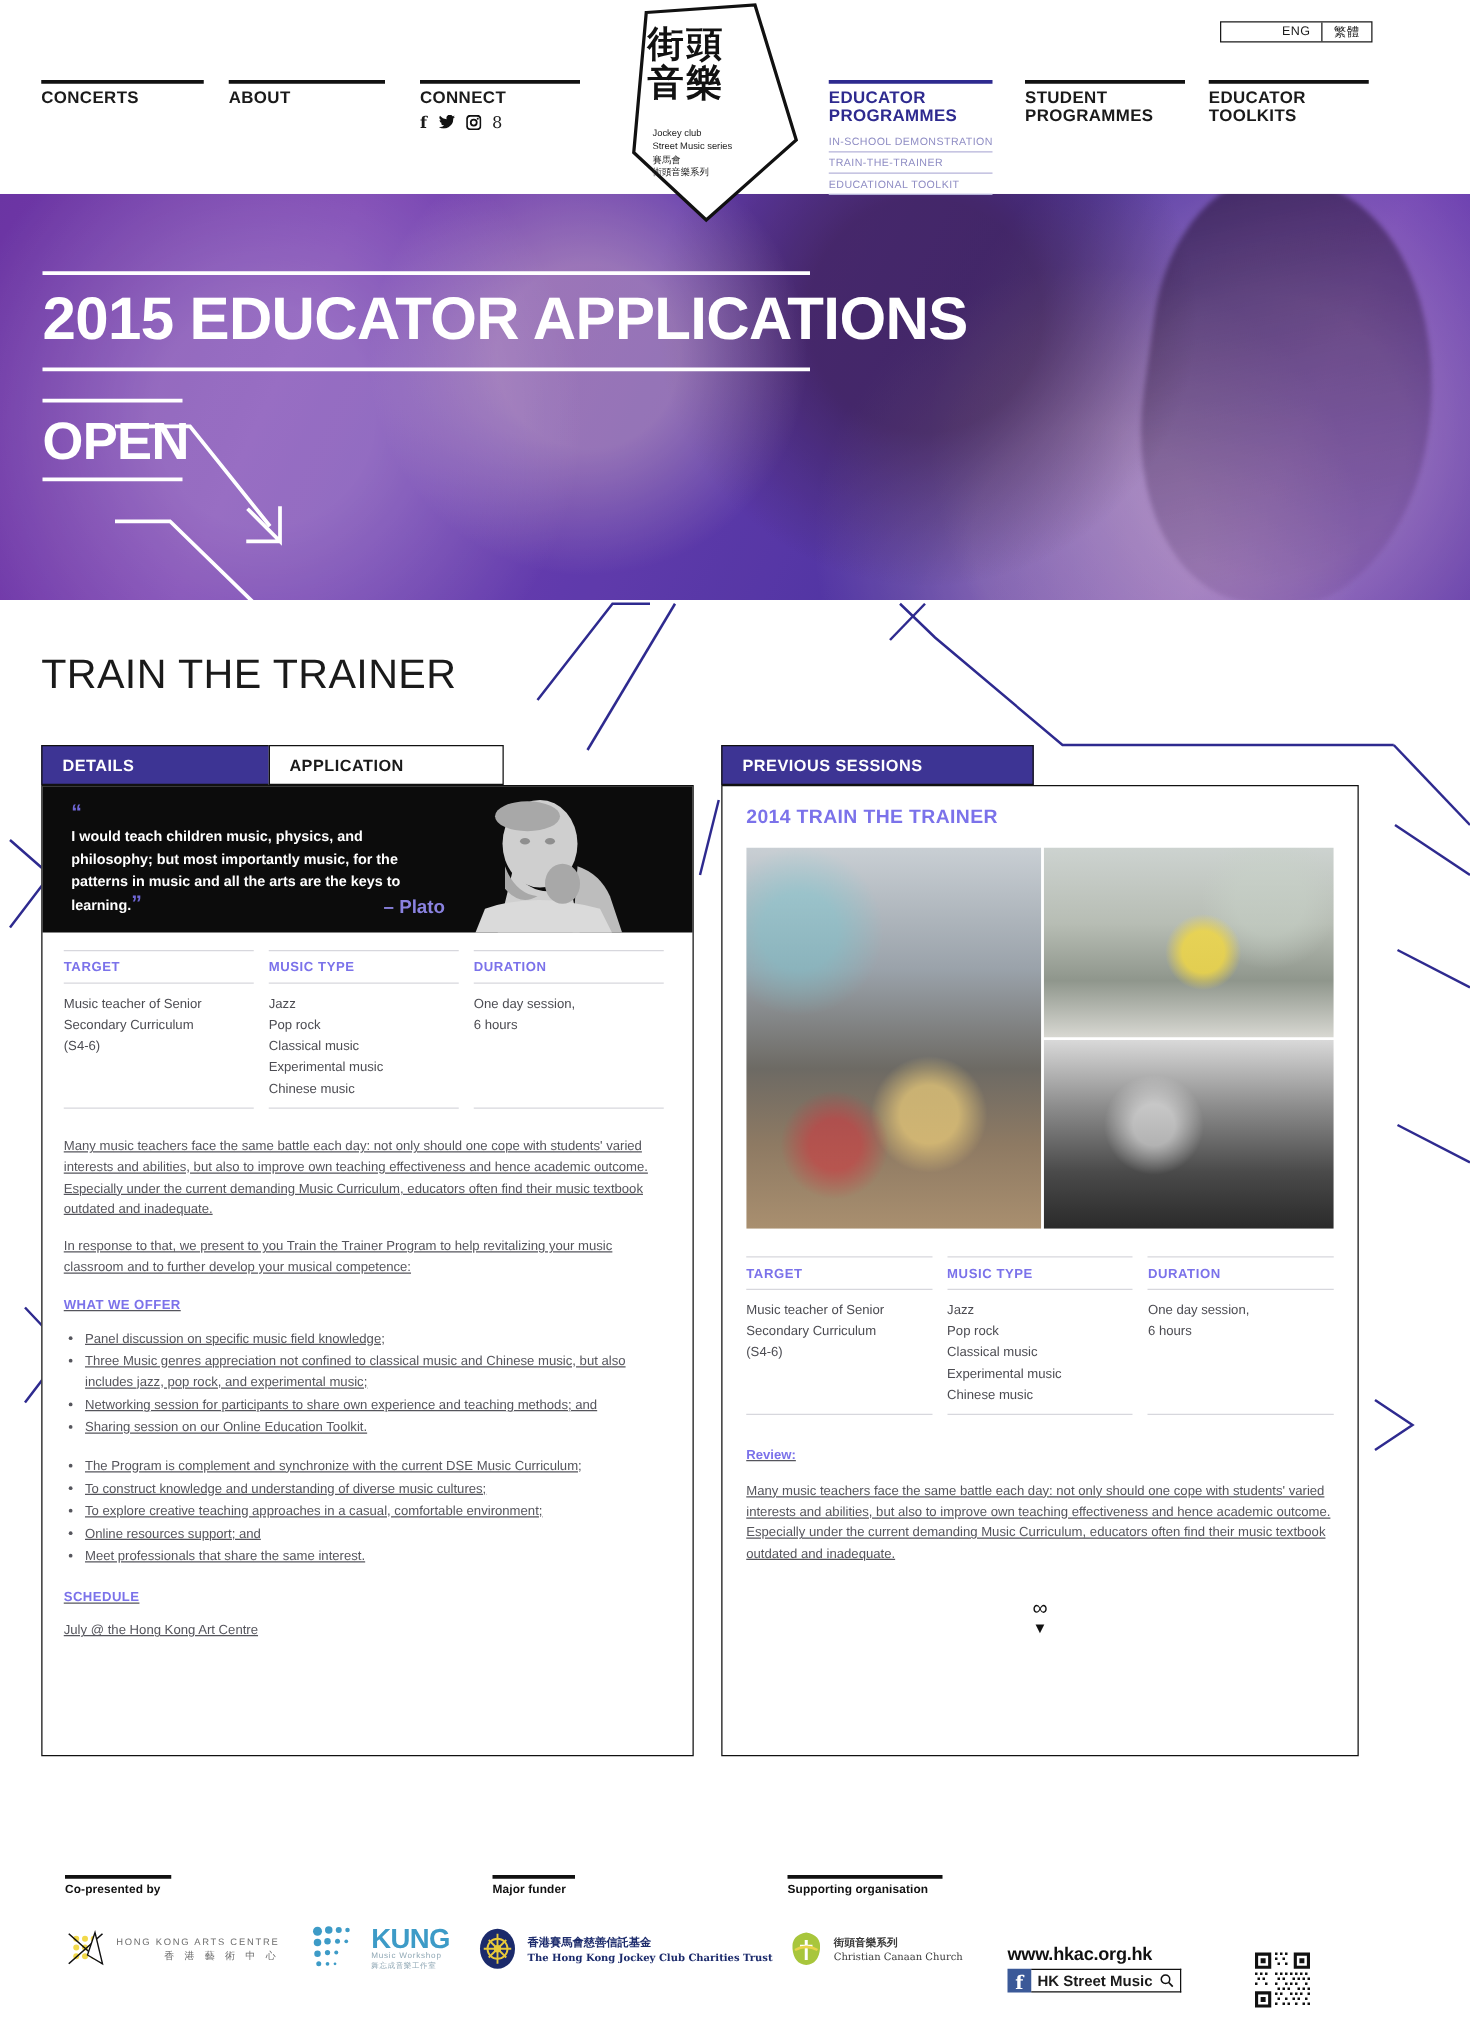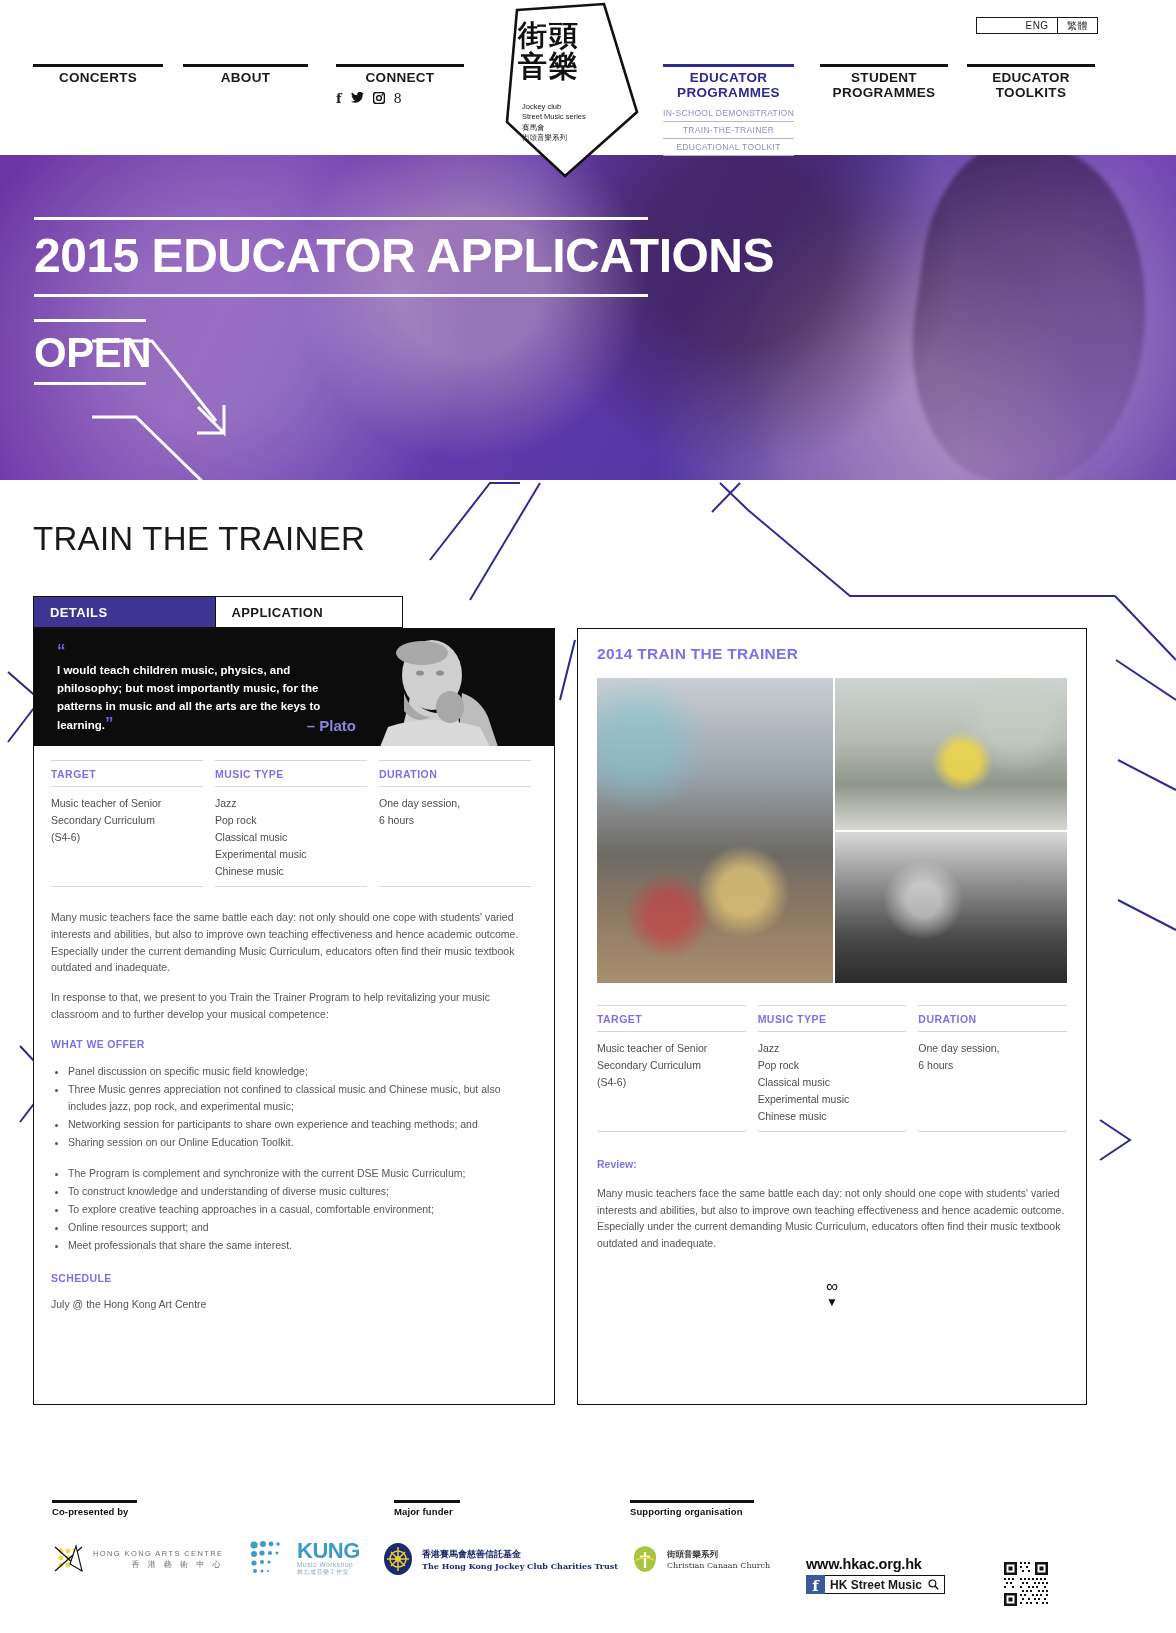--- a/index.html
+++ b/index.html
@@ -20,21 +20,21 @@
     position:absolute; right:78px; top:17px;
     display:flex; border:1px solid #1a1a1a; height:17px;
     font-size:10px; letter-spacing:.4px;padding-left:40px;
   }
   .lang-switch span {
     display:flex; align-items:center; justify-content:center;
     width:40px; height:100%; cursor:pointer;
   }
   .lang-switch span + span { border-left:1px solid #1a1a1a; }
 
-  .nav { position:absolute; left:0; top:58px; width:100%; height:80px;text-align:center; }
+  .nav { position:absolute; left:0; top:58px; width:100%; height:80px; }
   .nav-item { position:absolute; }
   .nav-rule { height:3px; background:#111; margin-bottom:4px; }
   .nav-label {
     font-weight:bold; font-size:13.5px; letter-spacing:.3px;
     line-height:1.08; text-transform:uppercase;
     font-family:"Liberation Sans", sans-serif;
   }
   .nav-item.active .nav-rule { background:#2e2a8f; }
   .nav-item.active .nav-label { color:#2e2a8f; }
   .subnav { margin-top:5px; }
@@ -137,21 +137,21 @@
   .meta-row { display:flex; padding:0 17px; margin-top:14px; }
   .meta-col { width:152px; margin-right:12px; }
   .meta-col:last-child { margin-right:0; }
   .meta-rule { height:1px; background:#d7d7dd; }
   .meta-h {
     color:#7b72ea; font-weight:bold; font-size:10.5px; letter-spacing:.45px;
     padding:7px 0 6px; text-transform:uppercase;
   }
   .meta-body { font-size:10.5px; line-height:1.62; color:#4c4c52; padding:8px 0 0; }
 
-  .body-copy { padding:0 17px; font-size:10.5px; line-height:1.6; color:#55555c; }
+  .body-copy { padding:0 17px; font-size:10.5px; line-height:1.6; color:#55555c;text-decoration:underline; }
   .body-copy p { margin:0 0 13px; }
   .sub-h {
     color:#7b72ea; font-weight:bold; font-size:10.5px; letter-spacing:.35px;
     margin:0 0 10px; text-transform:uppercase;
   }
   .bullets { margin:0 0 14px; padding-left:17px; }
   .bullets li { font-size:10.5px; line-height:1.62; color:#55555c; margin-bottom:1px; }
 
   
   .year-title {
@@ -444,20 +444,23 @@
         <li>To explore creative teaching approaches in a casual, comfortable environment;</li>
         <li>Online resources support; and</li>
         <li>Meet professionals that share the same interest.</li>
       </ul>
 
       <div class="sub-h" style="margin-top:16px;">SCHEDULE</div>
       <p>July @ the Hong Kong Art Centre</p>
     </div>
   </div>
 
+  <div class="tabs" style="left:577px; top:596px;">
+    <div class="tab sel" style="width:250px;">PREVIOUS SESSIONS</div>
+  </div>
 
   <div class="panel" style="left:577px; top:628px; width:510px; height:777px;">
 
     <div class="year-title">2014 TRAIN THE TRAINER</div>
 
     <div class="gallery">
       <div class="g-left">
           <div class="ph1"></div>
         </div>
       <div class="g-right">

